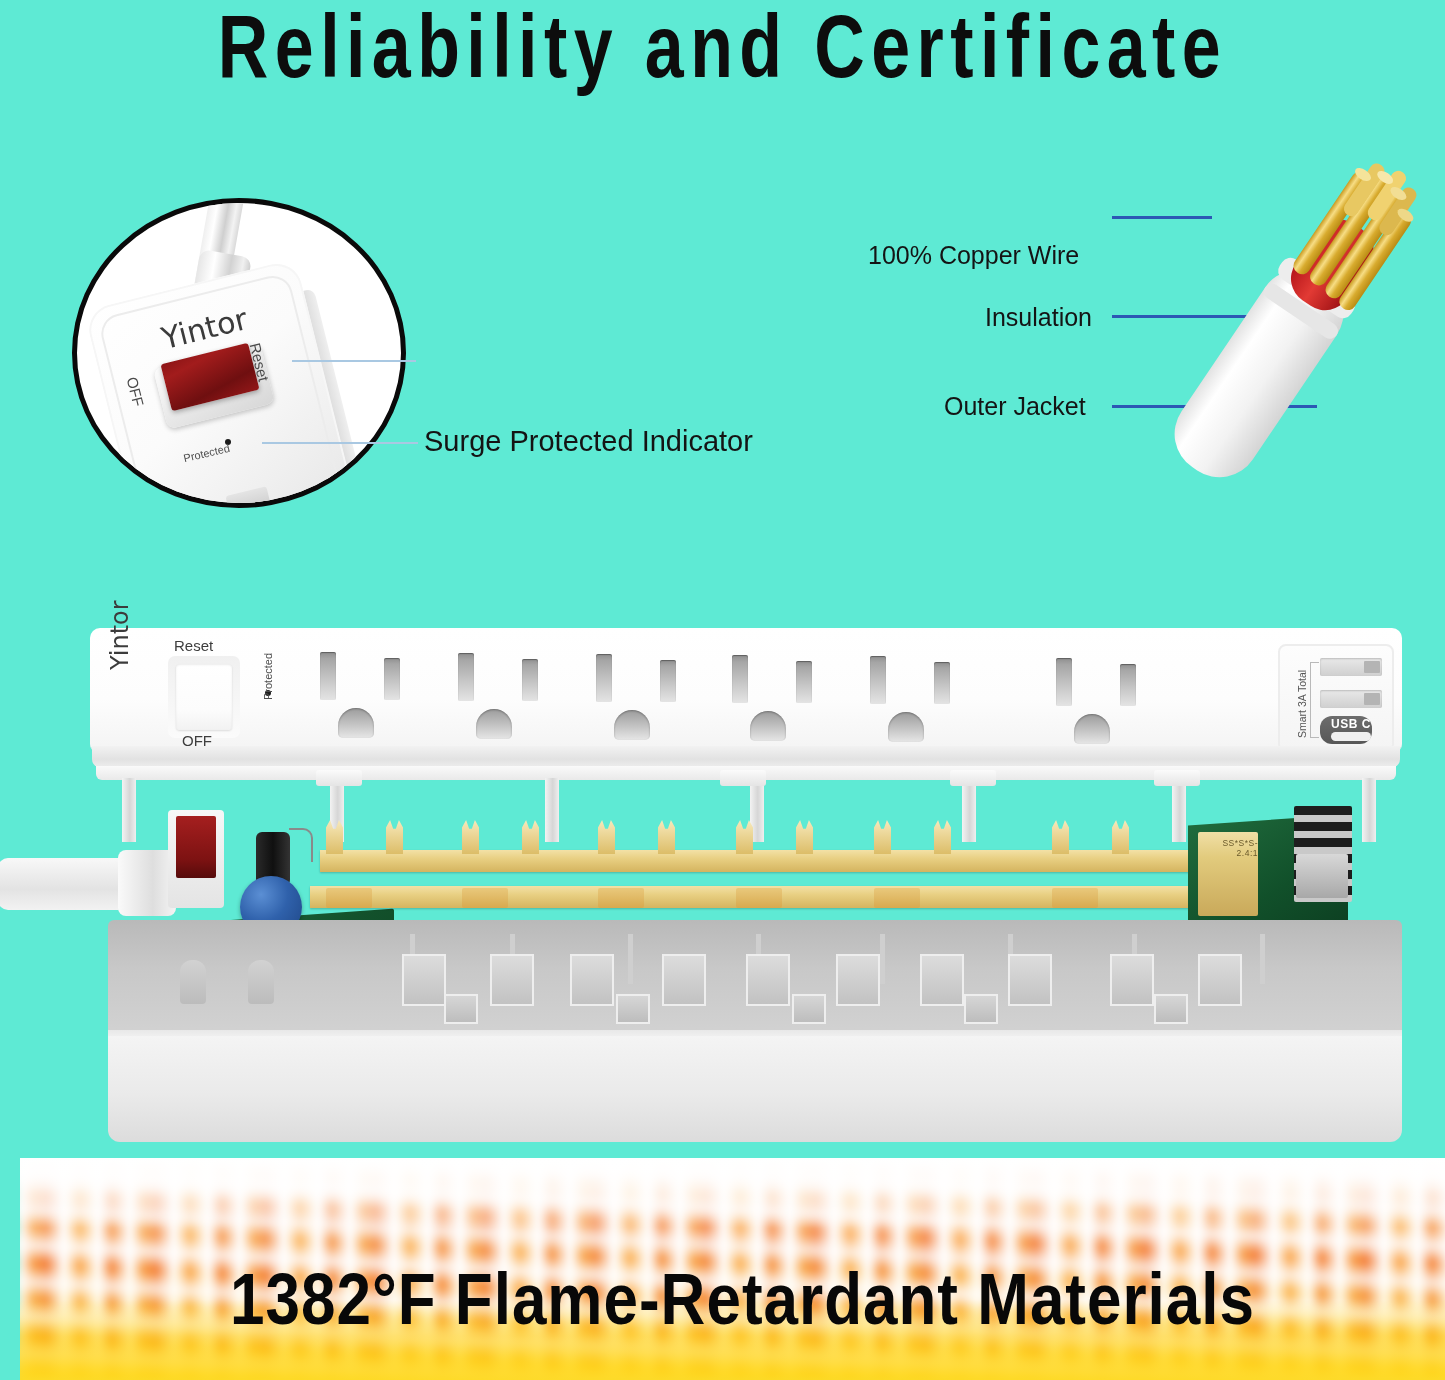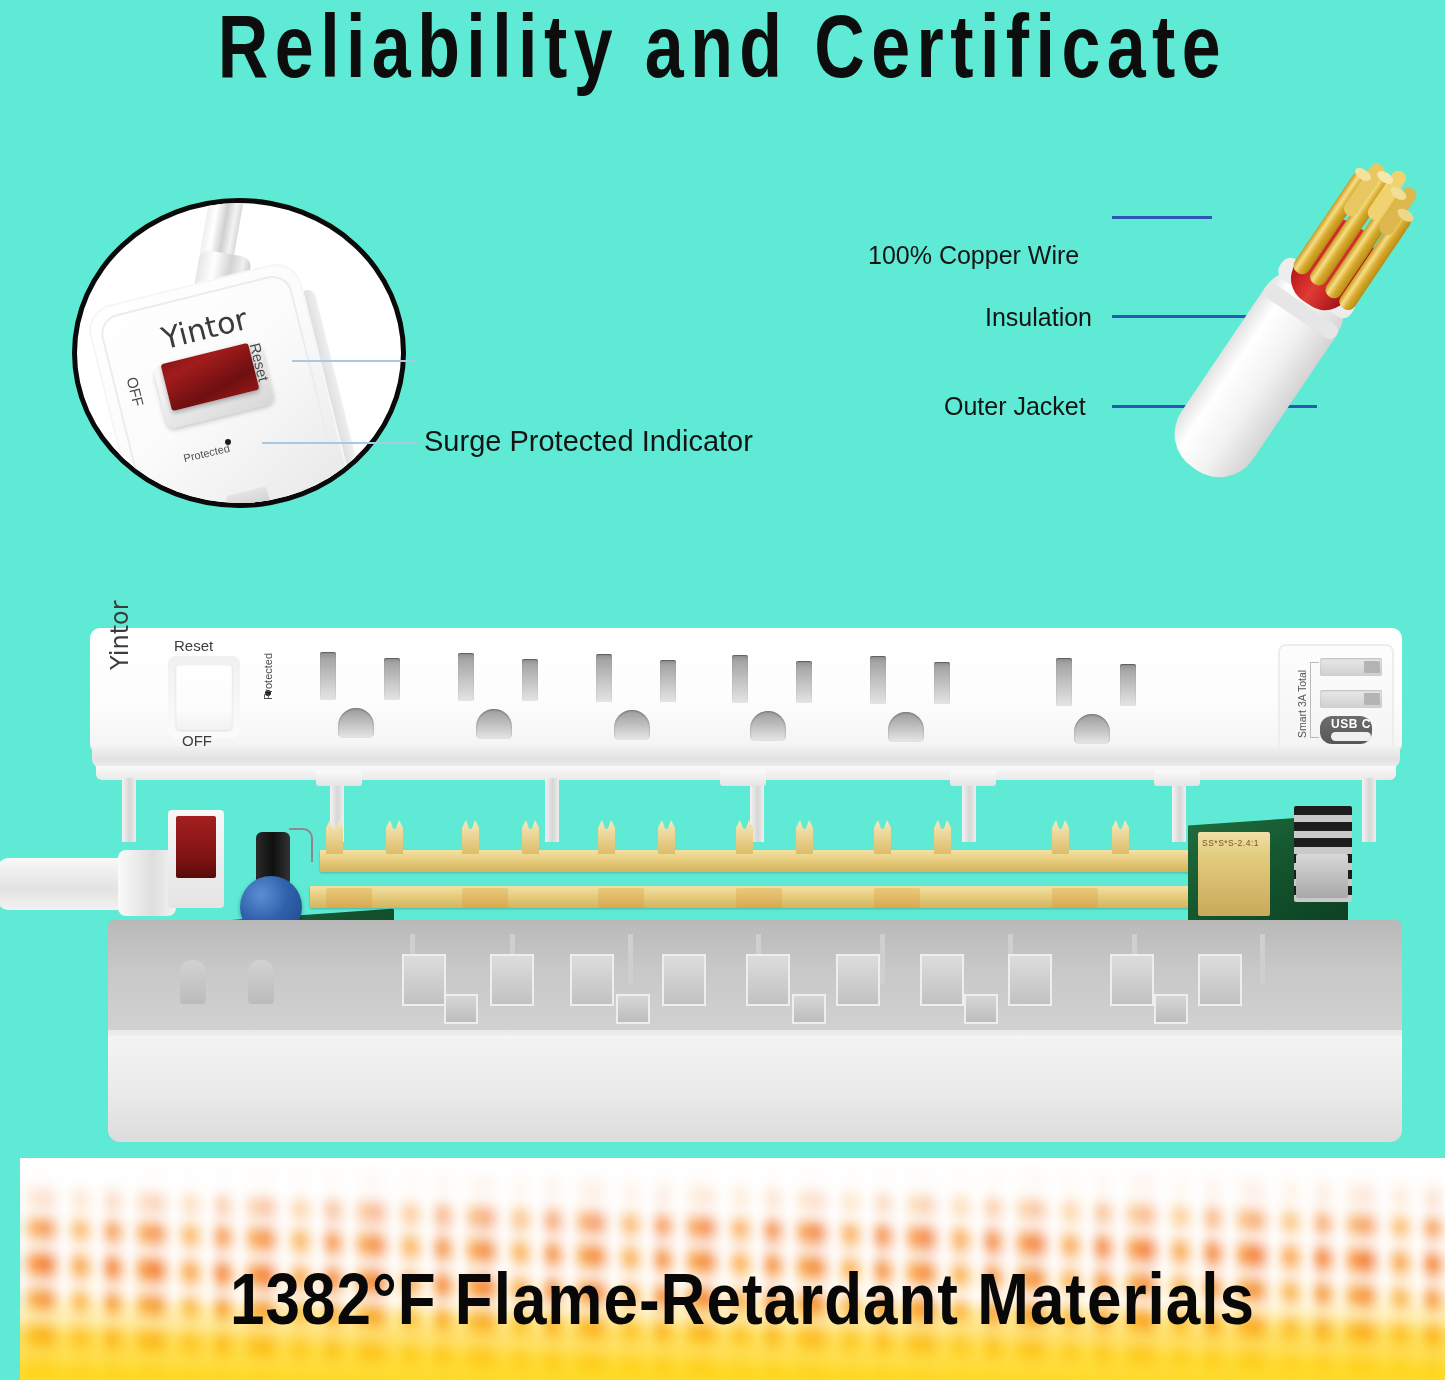--- a/index.html
+++ b/index.html
@@ -344,23 +344,24 @@
     border-radius: 2px;
   }
   .pcb-right {
     position: absolute; left: 1098px; top: 10px;
     width: 160px; height: 130px;
     background: linear-gradient(150deg,#206b3d,#11502a 55%,#0c3c20);
     transform: skewY(-4deg);
   }
   .xfmr {
     position: absolute; left: 1108px; top: 22px;
-    width: 72px; height: 84px;
+    width: 60px; height: 84px;
     background: linear-gradient(to bottom,#f0dfa6 0%,#e2cb7d 30%,#c9a95a 100%);
     border-radius: 2px;
+    text-align: right;
   }
   .xfmr-code {
     position: absolute; left: 4px; top: 6px;
     font-size: 8.5px; color: #6a5a2a; letter-spacing: .5px;
   }
   .usb-stack {
     position: absolute; left: 1204px; top: -4px;
     width: 58px; height: 96px;
     background: repeating-linear-gradient(to bottom,#1d1d1d 0 9px,#c9c9c9 9px 16px);
     border-radius: 2px;

